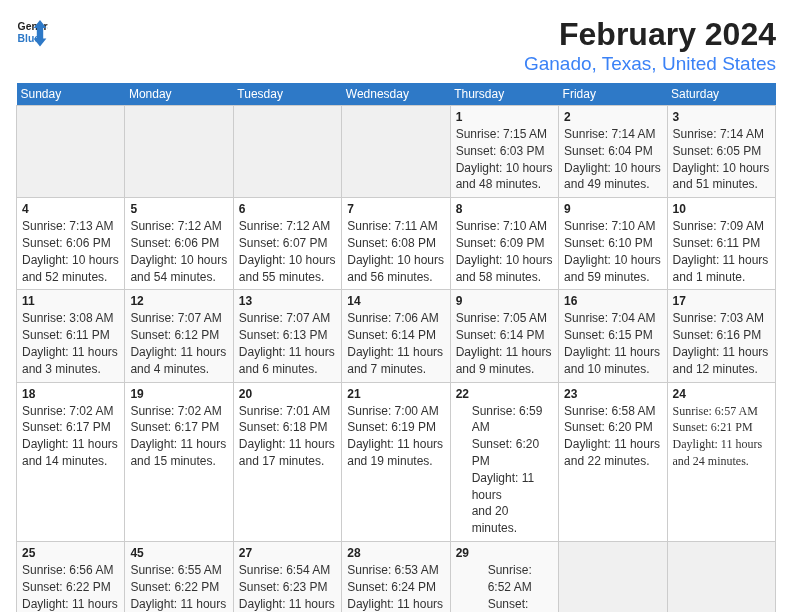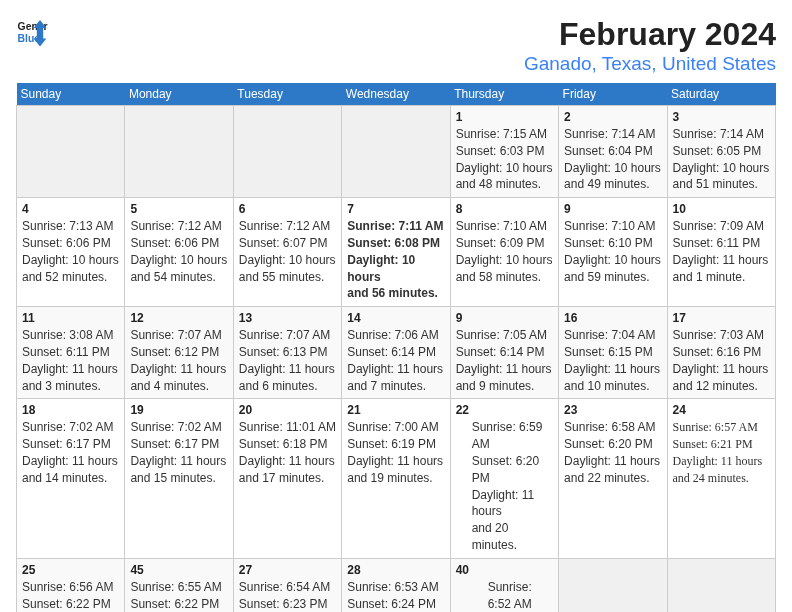--- a/index.html
+++ b/index.html
@@ -150,21 +150,21 @@
         </td>
         <td>
           <div class="day-num">6</div>
           <div class="day-info" style="white-space: pre-line;">Sunrise: 7:12 AM
 Sunset: 6:07 PM
 Daylight: 10 hours
 and 55 minutes.</div>
         </td>
         <td>
           <div class="day-num">7</div>
-          <div class="day-info" style="white-space: pre-line; font-weight: bold;">Sunrise: 7:11 AM
+          <div class="day-info" style="white-space: pre-line;">Sunrise: 7:11 AM
 Sunset: 6:08 PM
 Daylight: 10 hours
 and 56 minutes.</div>
         </td>
         <td>
           <div class="day-num">8</div>
           <div class="day-info" style="white-space: pre-line;">Sunrise: 7:10 AM
 Sunset: 6:09 PM
 Daylight: 10 hours
 and 58 minutes.</div>
@@ -245,21 +245,21 @@
         </td>
         <td>
           <div class="day-num">19</div>
           <div class="day-info" style="white-space: pre-line;">Sunrise: 7:02 AM
 Sunset: 6:17 PM
 Daylight: 11 hours
 and 15 minutes.</div>
         </td>
         <td>
           <div class="day-num">20</div>
-          <div class="day-info" style="white-space: pre-line;">Sunrise: 11:01 AM
+          <div class="day-info" style="white-space: pre-line;">Sunrise: 7:01 AM
 Sunset: 6:18 PM
 Daylight: 11 hours
 and 17 minutes.</div>
         </td>
         <td>
           <div class="day-num">21</div>
           <div class="day-info" style="white-space: pre-line;">Sunrise: 7:00 AM
 Sunset: 6:19 PM
 Daylight: 11 hours
 and 19 minutes.</div>
@@ -309,21 +309,21 @@
 and 29 minutes.</div>
         </td>
         <td>
           <div class="day-num">28</div>
           <div class="day-info" style="white-space: pre-line;">Sunrise: 6:53 AM
 Sunset: 6:24 PM
 Daylight: 11 hours
 and 30 minutes.</div>
         </td>
         <td>
-          <div class="day-num">40</div>
+          <div class="day-num">29</div>
           <div class="day-info" style="white-space: pre-line; margin-left: 32px;">Sunrise: 6:52 AM
 Sunset: 6:24 PM
 Daylight: 11 hours
 and 32 minutes.</div>
         </td>
         <td class="empty-cell"></td>
         <td class="empty-cell"></td>
       </tr>
     </tbody>
 </table>

